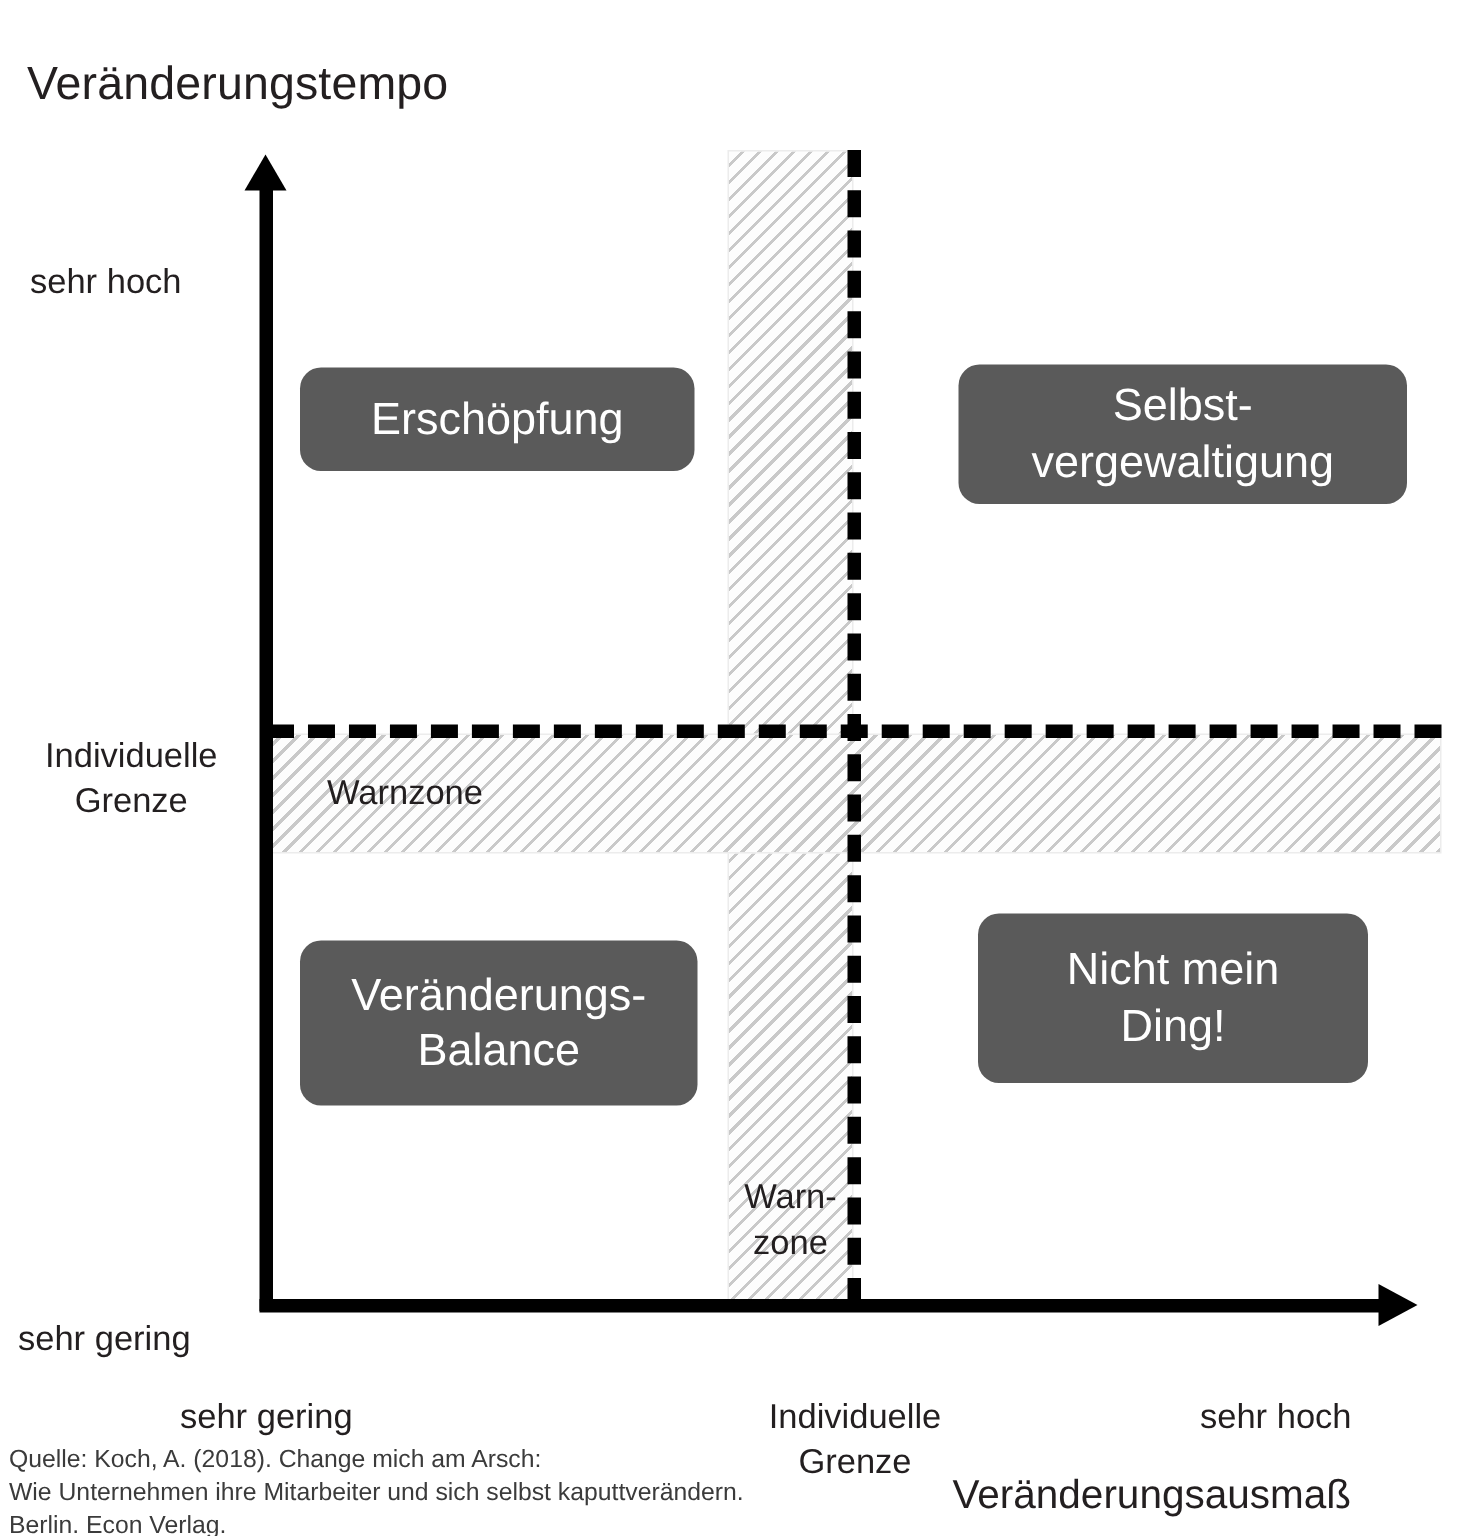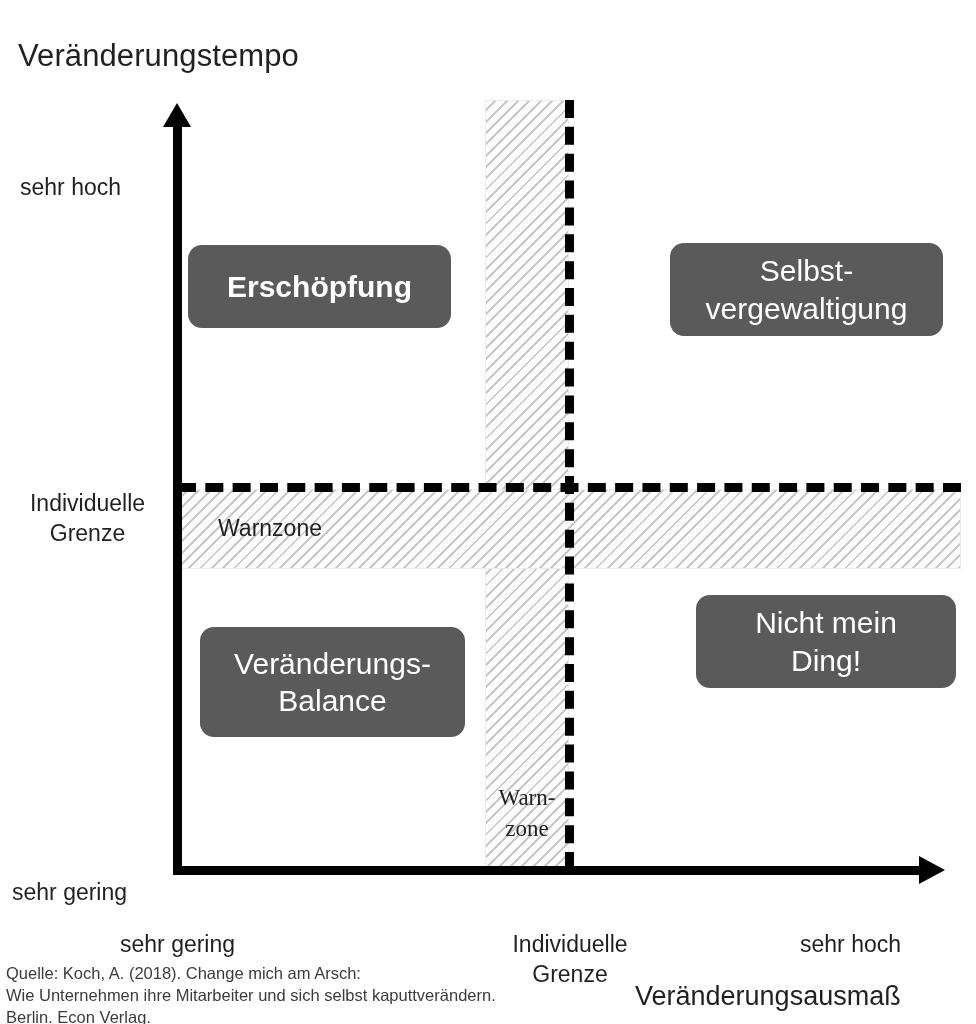--- a/index.html
+++ b/index.html
@@ -132,44 +132,42 @@
     line-height: 1.25;
     text-align: center;
     display: flex;
     align-items: center;
     justify-content: center;
     box-sizing: border-box;
     padding: 4px 10px;
     white-space: pre-line;
   }
   #box-erschoepfung {
-    left: 188px;
+    left: 200px;
     top: 245px;
     width: 263px;
-    height: 83px;
-    font-weight: bold;
+    height: 69px;
   }
   #box-selbstvergewaltigung {
-    left: 670px;
+    left: 639px;
     top: 243px;
-    width: 273px;
+    width: 299px;
     height: 93px;
   }
   #box-veraenderungsbalance {
     left: 200px;
     top: 627px;
     width: 265px;
     height: 110px;
   }
   #box-nicht-mein-ding {
     left: 652px;
-    top: 595px;
+    top: 609px;
     width: 260px;
-    height: 93px;
-    margin-left: 44px;
+    height: 113px;
   }
 
   
   .axis-label {
     position: absolute;
     font-size: 23px;
     font-weight: 300;
     color: #231f20;
     line-height: 1.3;
     white-space: pre-line;
@@ -219,21 +217,20 @@
     position: absolute;
     left: 485px;
     top: 782px;
     width: 84px;
     text-align: center;
     font-size: 23px;
     font-weight: 300;
     color: #231f20;
     line-height: 1.35;
     white-space: pre-line;
-    font-family: Liberation Serif, serif;
   }
 
   
   #source-note {
     position: absolute;
     left: 6px;
     top: 963px;
     font-size: 16.5px;
     font-weight: 400;
     color: #3b3b3b;

